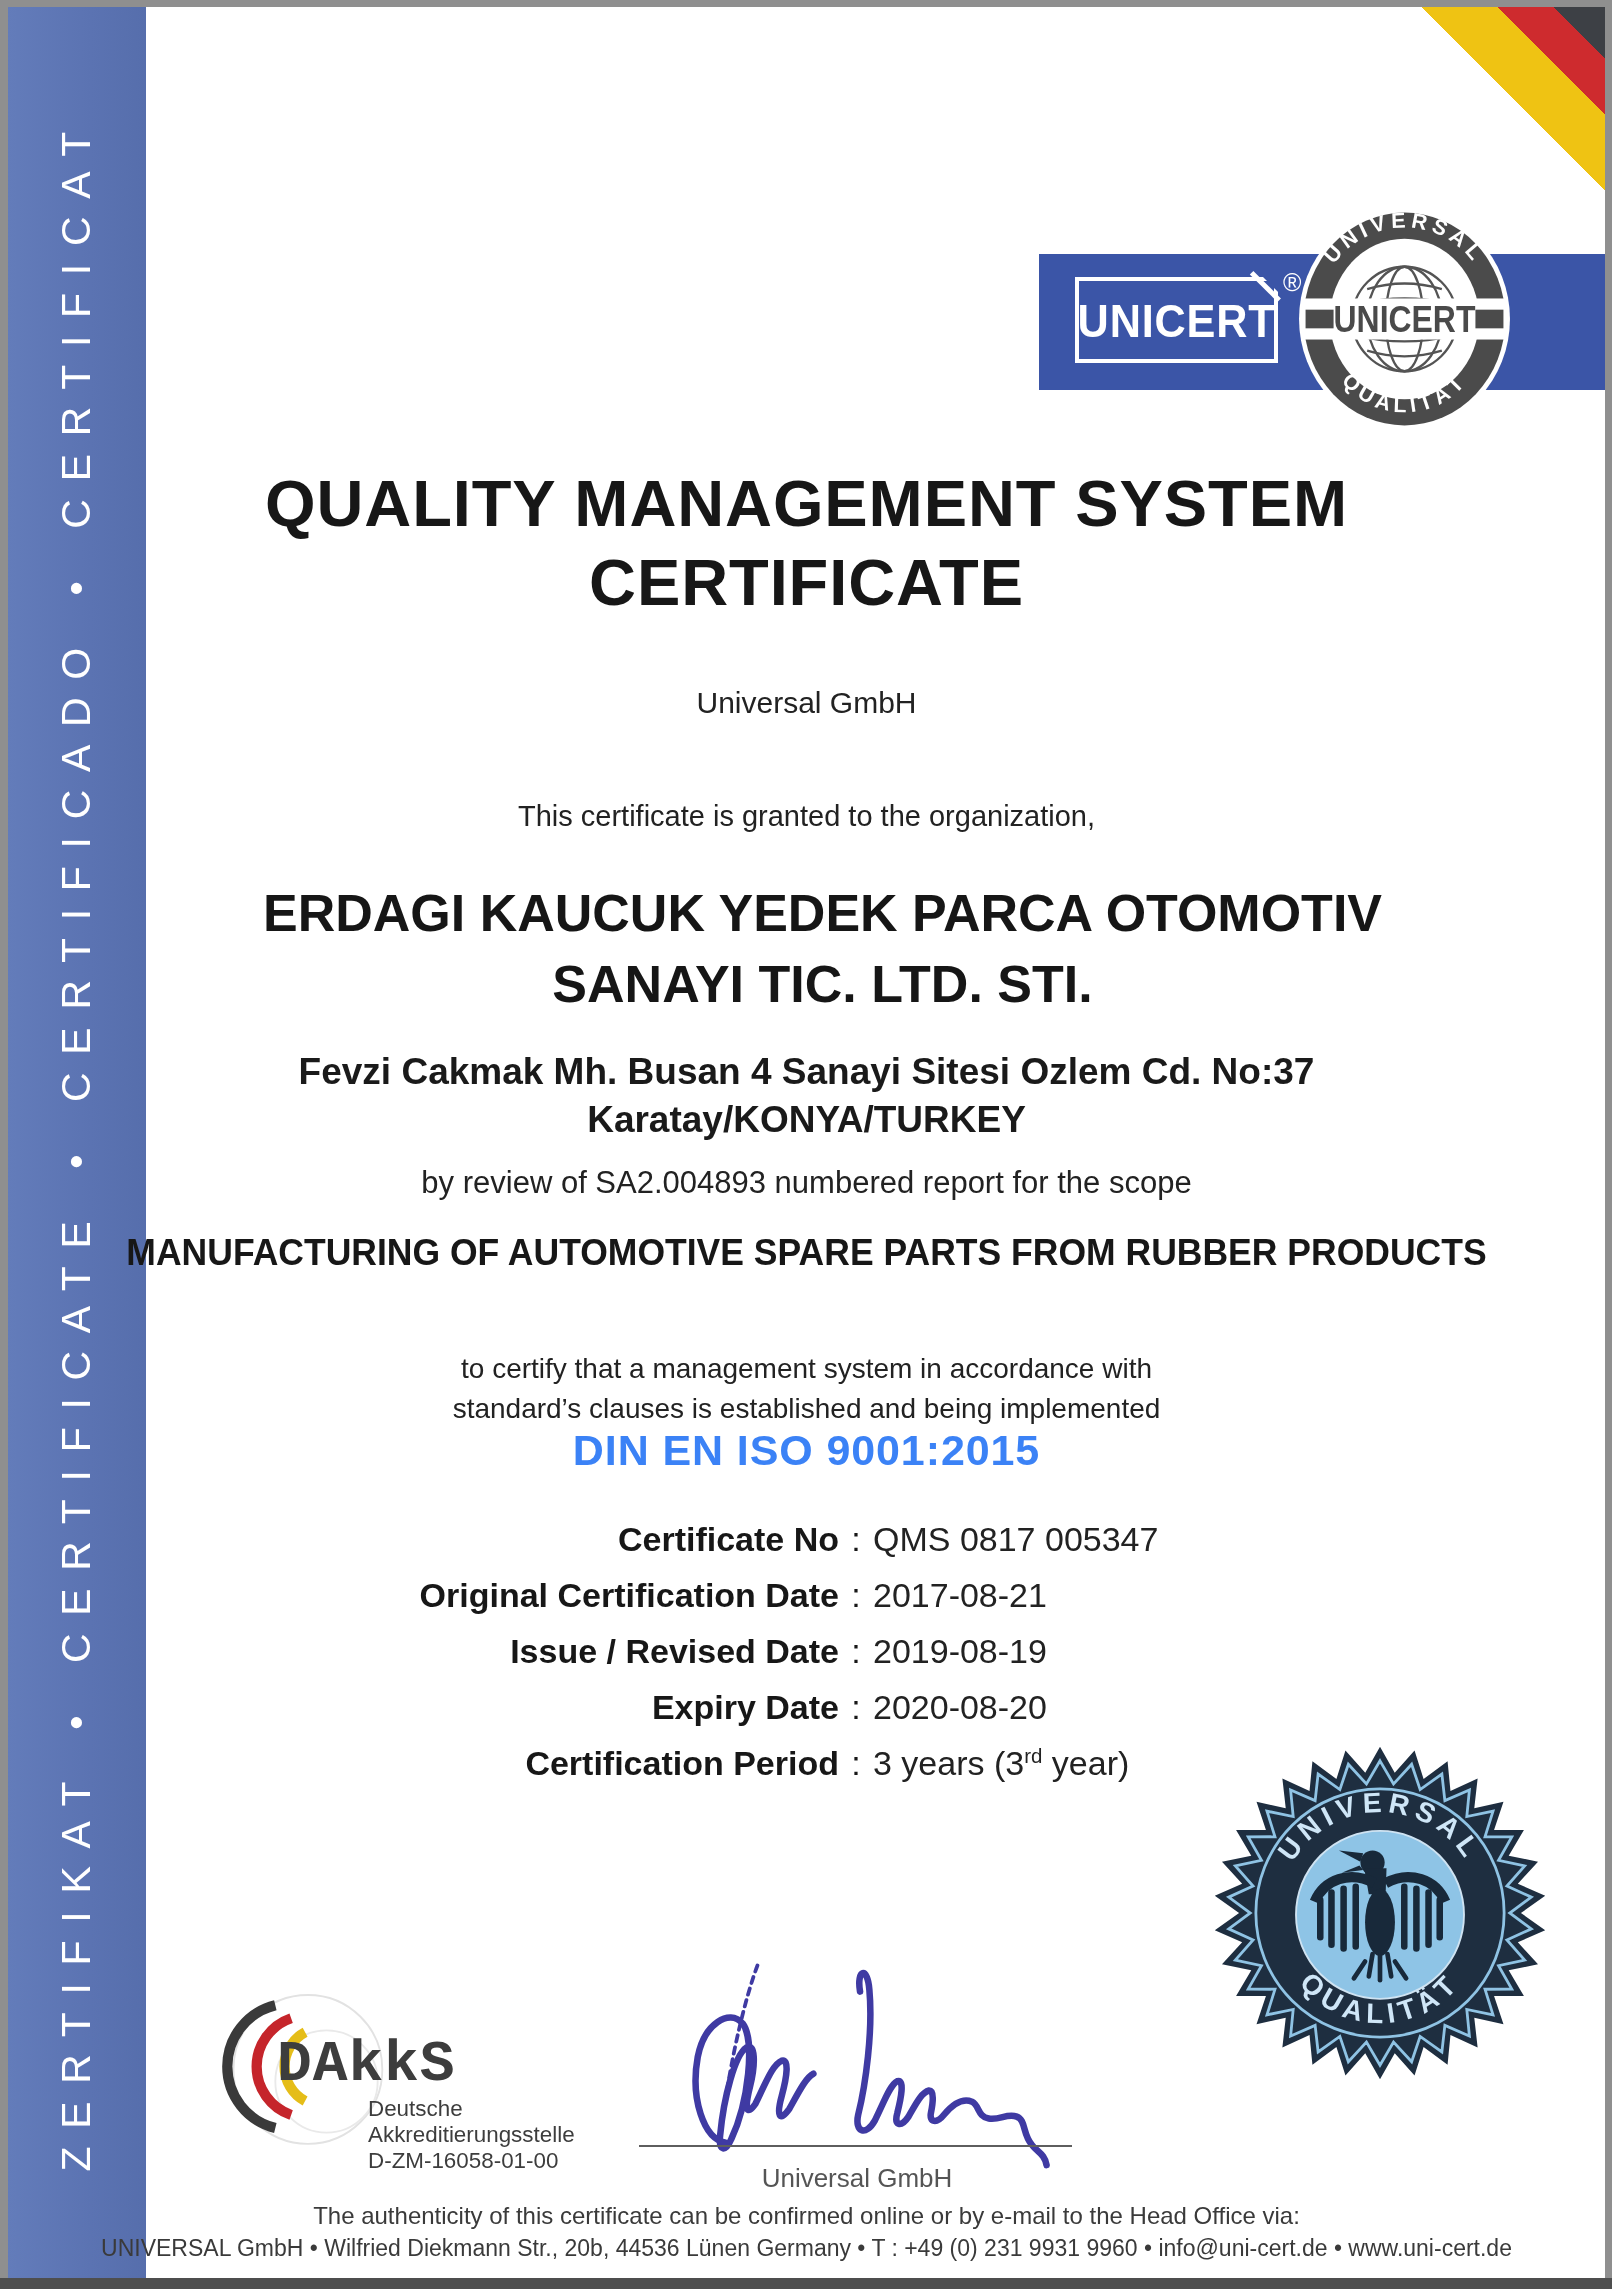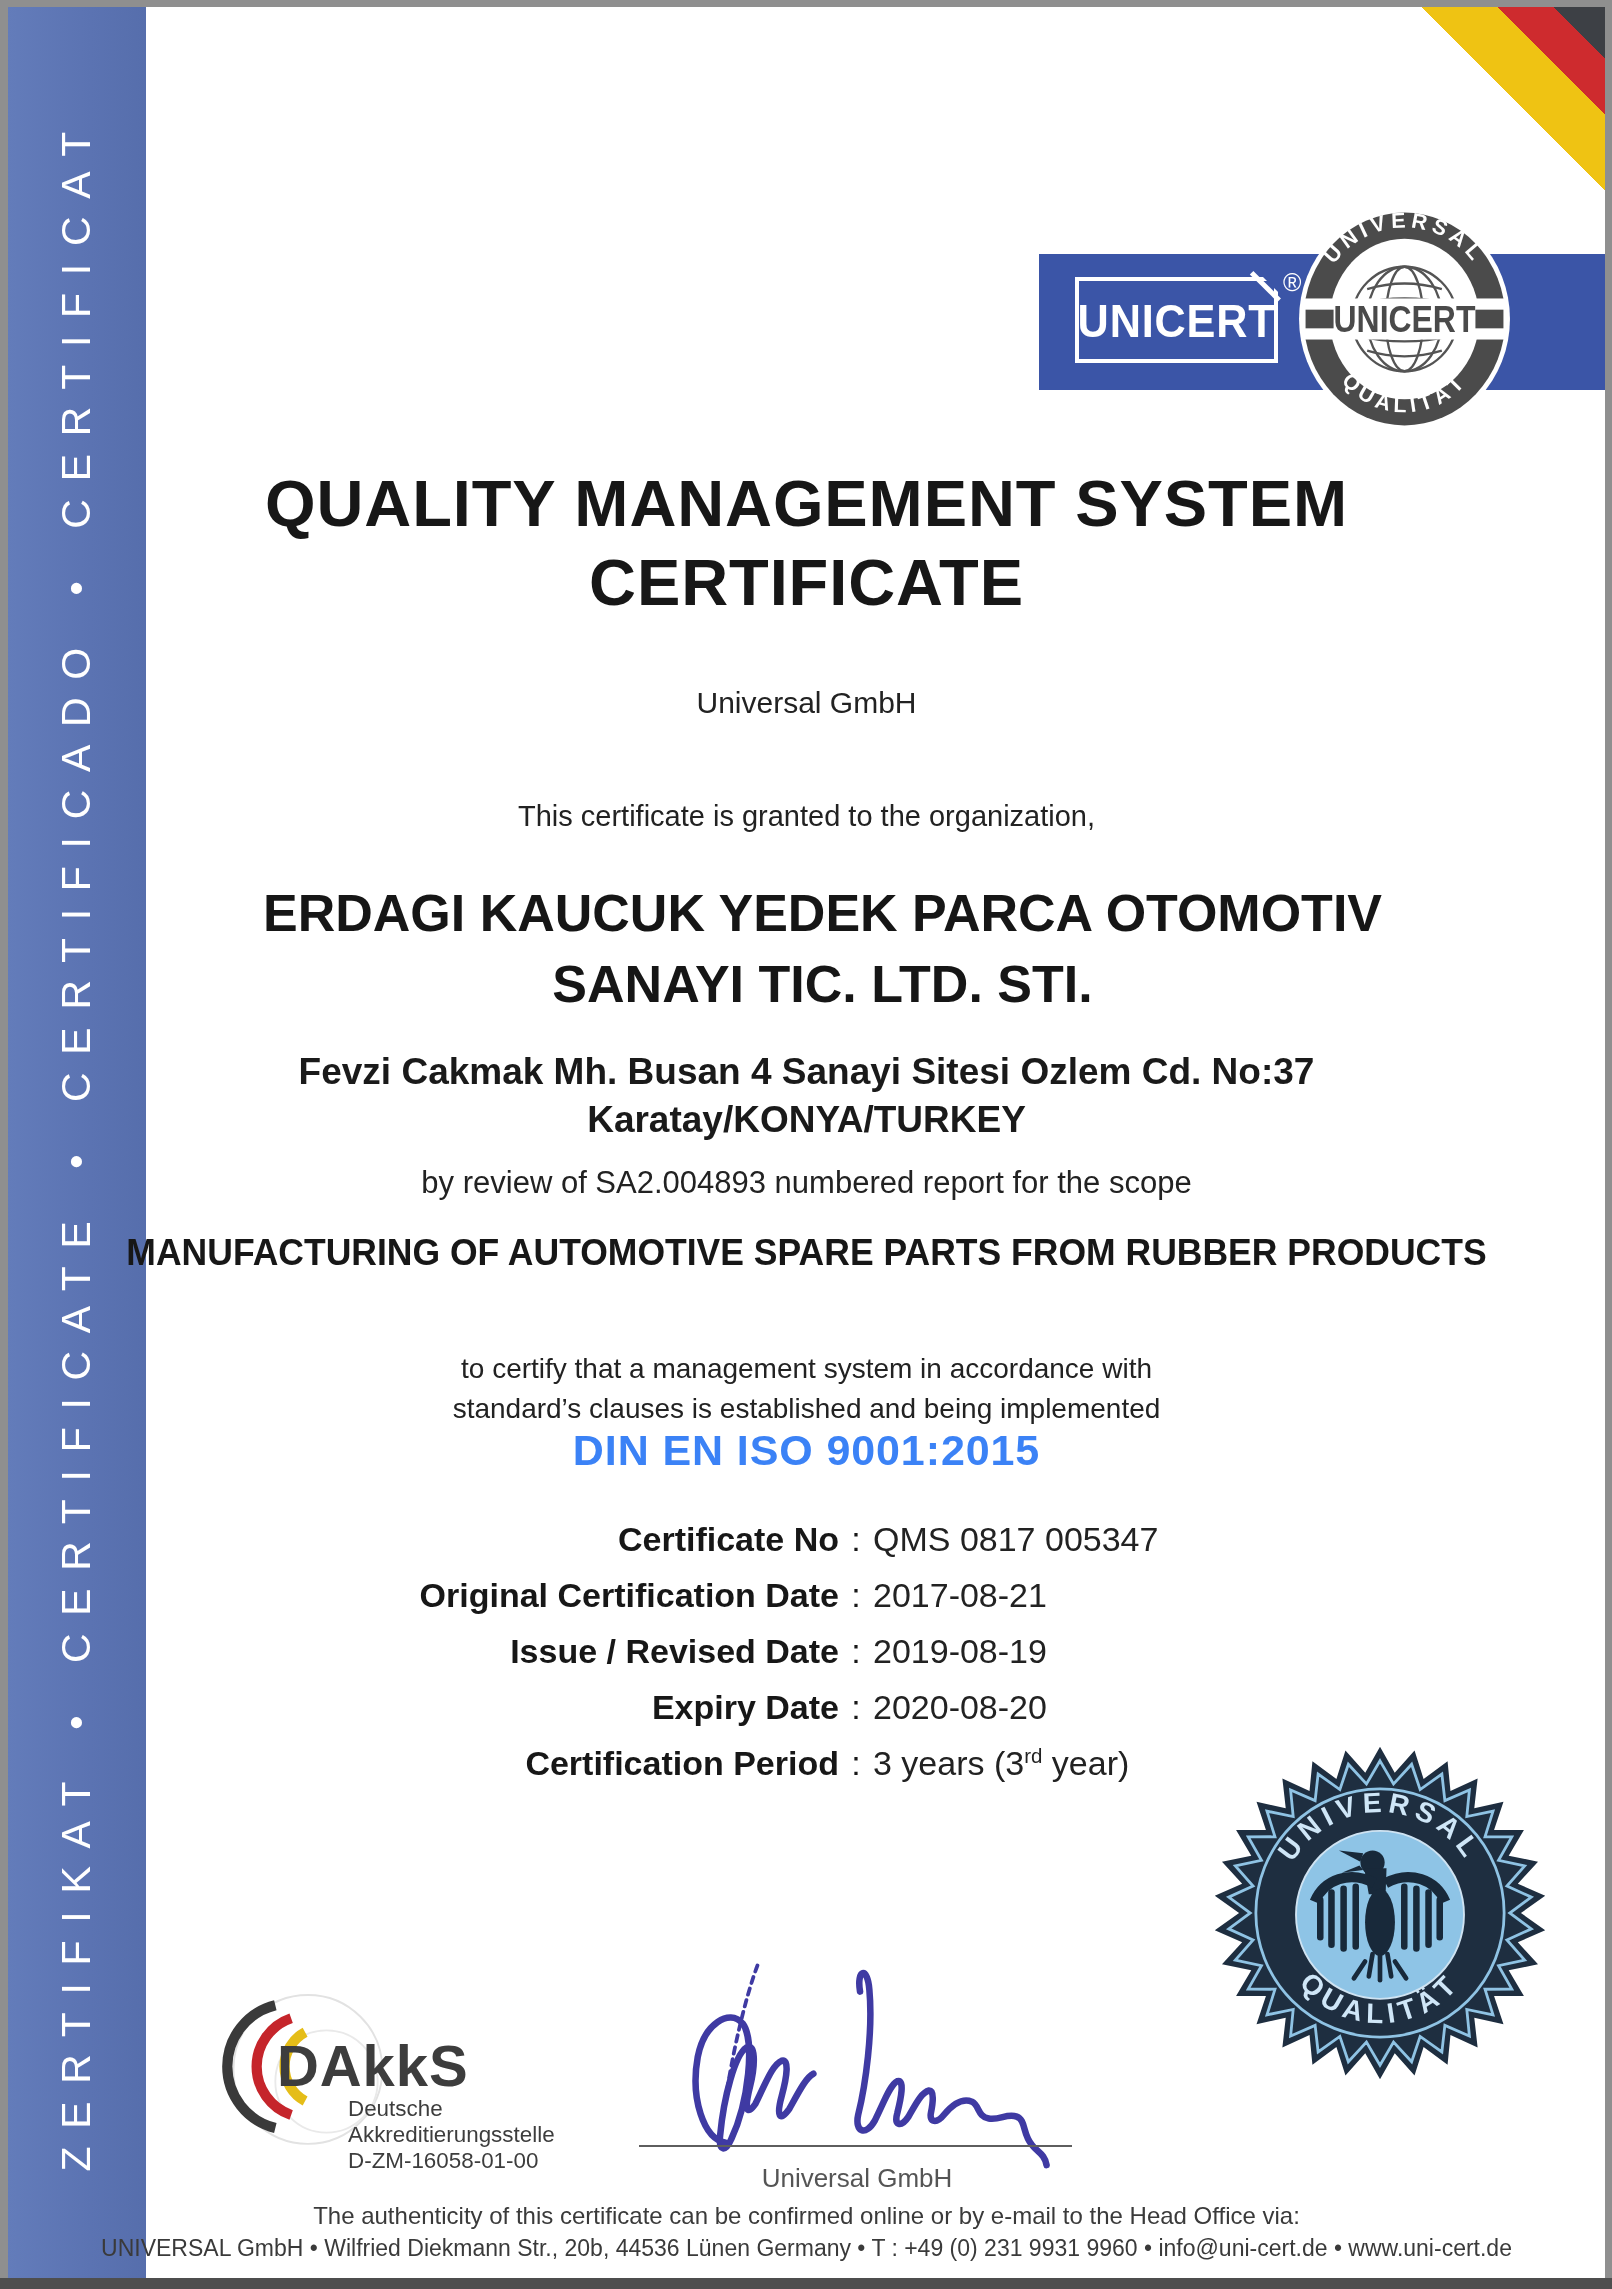--- a/index.html
+++ b/index.html
@@ -41,23 +41,23 @@
   #standard{top:1426px;font-size:43px;font-weight:bold;letter-spacing:0.9px;color:#3b82f6;}
   
   #details{position:absolute;left:0;top:1520px;width:1532px;font-size:34px;}
   .detail-row{display:flex;align-items:baseline;height:56px;}
   .detail-row .lbl{flex:0 0 839px;text-align:right;font-weight:bold;color:#171717;}
   .detail-row .sep{flex:0 0 34px;text-align:center;color:#171717;}
   .detail-row .val{text-align:left;color:#222;}
   .detail-row sup{font-size:20.5px;}
   
   #dakks-svg{position:absolute;left:182px;top:1981px;}
-  #dakks-word{position:absolute;left:277px;top:2032px;font-family:Liberation Sans, sans-serif;
+  #dakks-word{position:absolute;left:277px;top:2032px;font-family:Liberation Mono, monospace;
               font-weight:bold;font-size:58px;color:#3d3d3d;letter-spacing:0.9px;}
-  #dakks-sub{position:absolute;left:348px;top:2096px;font-size:22.4px;line-height:26px;color:#3d3d3d;}
+  #dakks-sub{position:absolute;left:368px;top:2096px;font-size:22.4px;line-height:26px;color:#3d3d3d;}
   
   #sig-svg{position:absolute;left:625px;top:1930px;}
   #sig-line{position:absolute;left:639px;top:2145px;width:433px;height:1.9px;background:#5e5e5e;}
   #sig-caption{position:absolute;left:708px;top:2163px;width:298px;text-align:center;font-size:26px;color:#555;}
   
   #badge-svg{position:absolute;left:1298px;top:207px;}
   #seal-svg{position:absolute;left:1212px;top:1745px;}
   
   #footer1{top:2202px;font-size:24px;color:#3a3a3a;}
   #footer2{top:2235px;font-size:23px;color:#3a3a3a;letter-spacing:0px;}

